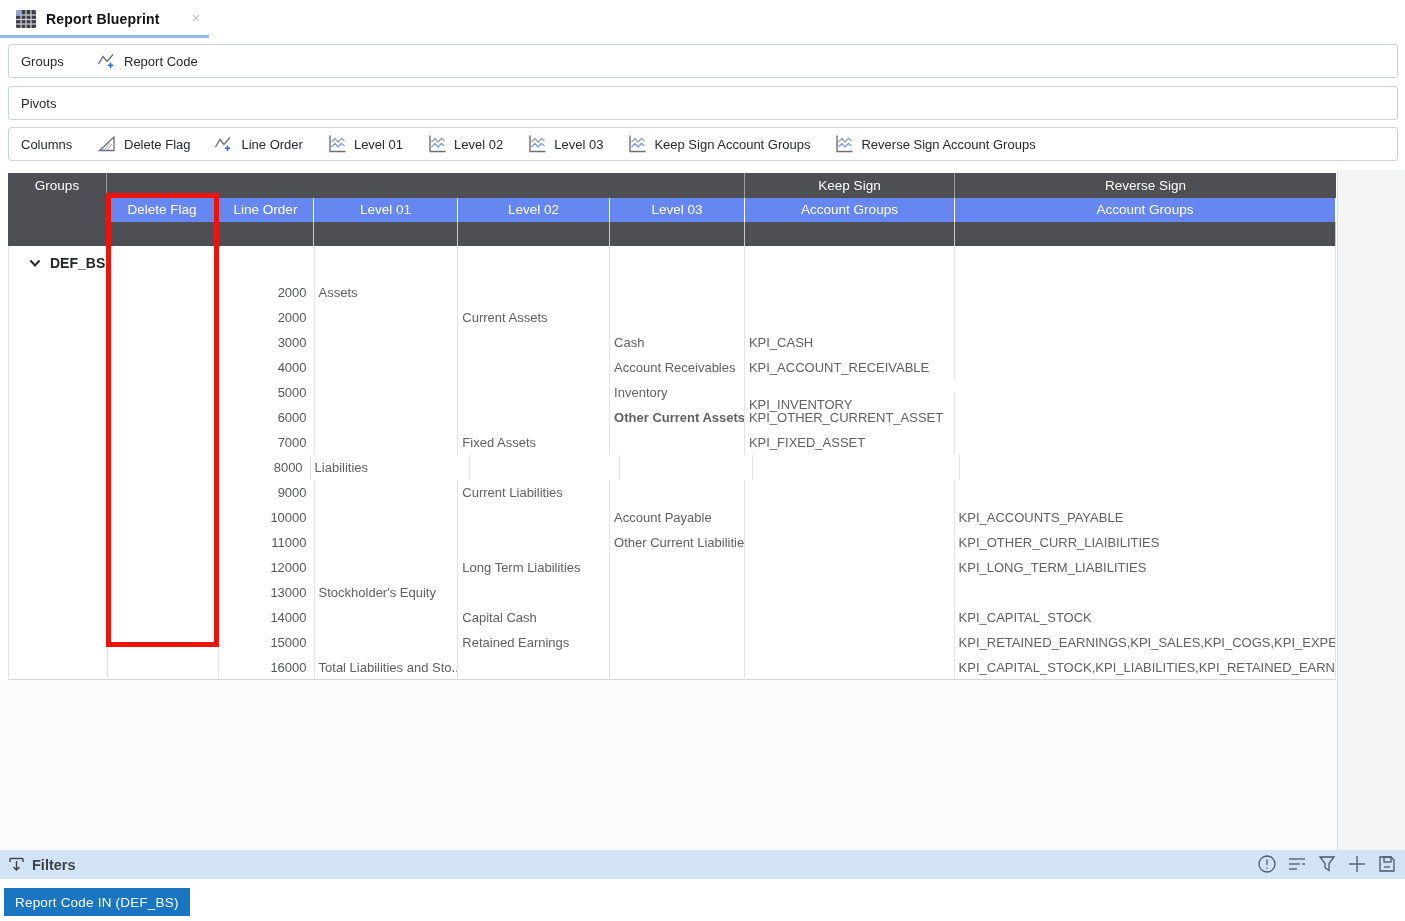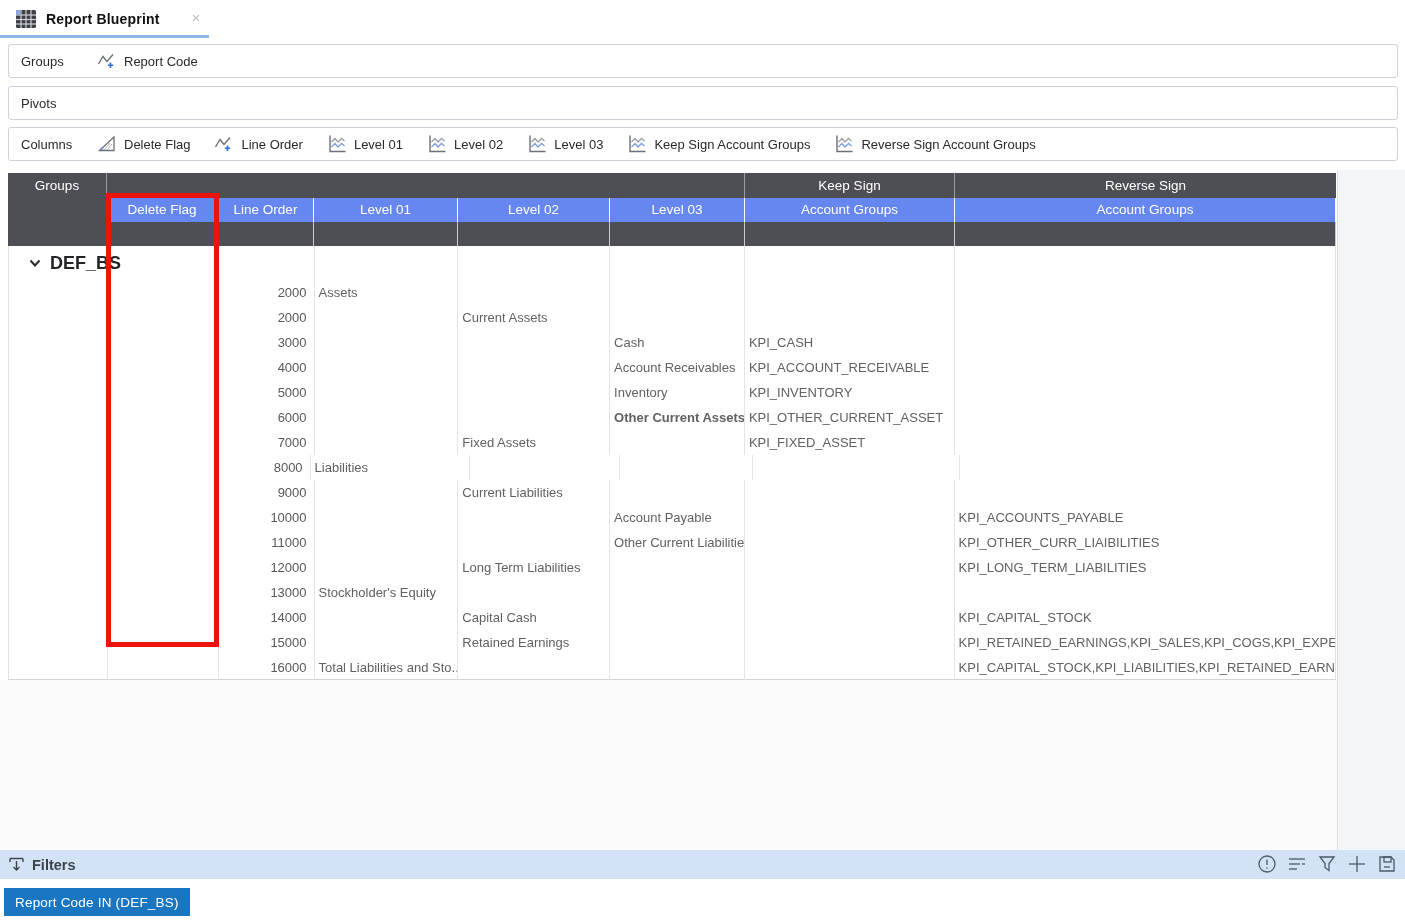--- a/index.html
+++ b/index.html
@@ -34,21 +34,21 @@
 
   #gridbody { position:relative; width:1328px; height:434px; background:#fff;
               border-left:1px solid #e2e2e2; border-right:1px solid #e2e2e2; border-bottom:1px solid #d4d4d6; }
   .grow { display:flex; height:25px; }
   .grow.group { height:34px; }
   .gcell { height:100%; border-right:1px solid #e4e4e6; font-size:13px; color:#616161;
            white-space:nowrap; overflow:hidden; display:flex; align-items:center; }
   .gcell:last-child { border-right:none; }
   .gcell.num { justify-content:flex-end; padding-right:7px; color:#58595b; }
   .gcell.txt { padding-left:4px; }
-  .groupcell { display:flex; align-items:center; padding-left:18px; font-size:18px; font-weight:bold; color:#232528; overflow:visible; }
+  .groupcell { display:flex; align-items:center; padding-left:18px; font-size:14px; font-weight:bold; color:#232528; overflow:visible; }
   .groupcell svg { width:16px; height:16px; margin-right:7px; flex:0 0 auto; }
 
   #red-box { position:absolute; left:98px; top:20px; width:113px; height:454px;
              border:5px solid #ec1408; pointer-events:none; z-index:6; }
 
   
   #right-gutter { position:absolute; left:1337px; top:170px; width:68px; height:680px;
                   background:#f4f5f6; border-left:1px solid #dcdfe2; }
   #below-grid { position:absolute; left:0; top:680px; width:1337px; height:170px; background:#fbfbfc; }
 
@@ -270,21 +270,21 @@
         <div class="gcell txt" style="width: 210px;">KPI_ACCOUNT_RECEIVABLE</div>
         <div class="gcell txt" style="width: 381px;"></div>
       </div>
       <div class="grow">
         <div class="gcell txt" style="width: 99px;"></div>
         <div class="gcell txt" style="width: 111px;"></div>
         <div class="gcell num" style="width: 96px;">5000</div>
         <div class="gcell txt" style="width: 144px;"></div>
         <div class="gcell txt" style="width: 152px;"></div>
         <div class="gcell txt" style="width: 135px;">Inventory</div>
-        <div class="gcell txt" style="width: 210px;">KPI_INVENTORY</div>
+        <div class="gcell txt" style="width: 210px; margin-top: 12px;">KPI_INVENTORY</div>
         <div class="gcell txt" style="width: 381px;"></div>
       </div>
       <div class="grow">
         <div class="gcell txt" style="width: 99px;"></div>
         <div class="gcell txt" style="width: 111px;"></div>
         <div class="gcell num" style="width: 96px;">6000</div>
         <div class="gcell txt" style="width: 144px;"></div>
         <div class="gcell txt" style="width: 152px;"></div>
         <div class="gcell txt" style="width: 135px; font-weight: bold;">Other Current Assets</div>
         <div class="gcell txt" style="width: 210px;">KPI_OTHER_CURRENT_ASSET</div>

